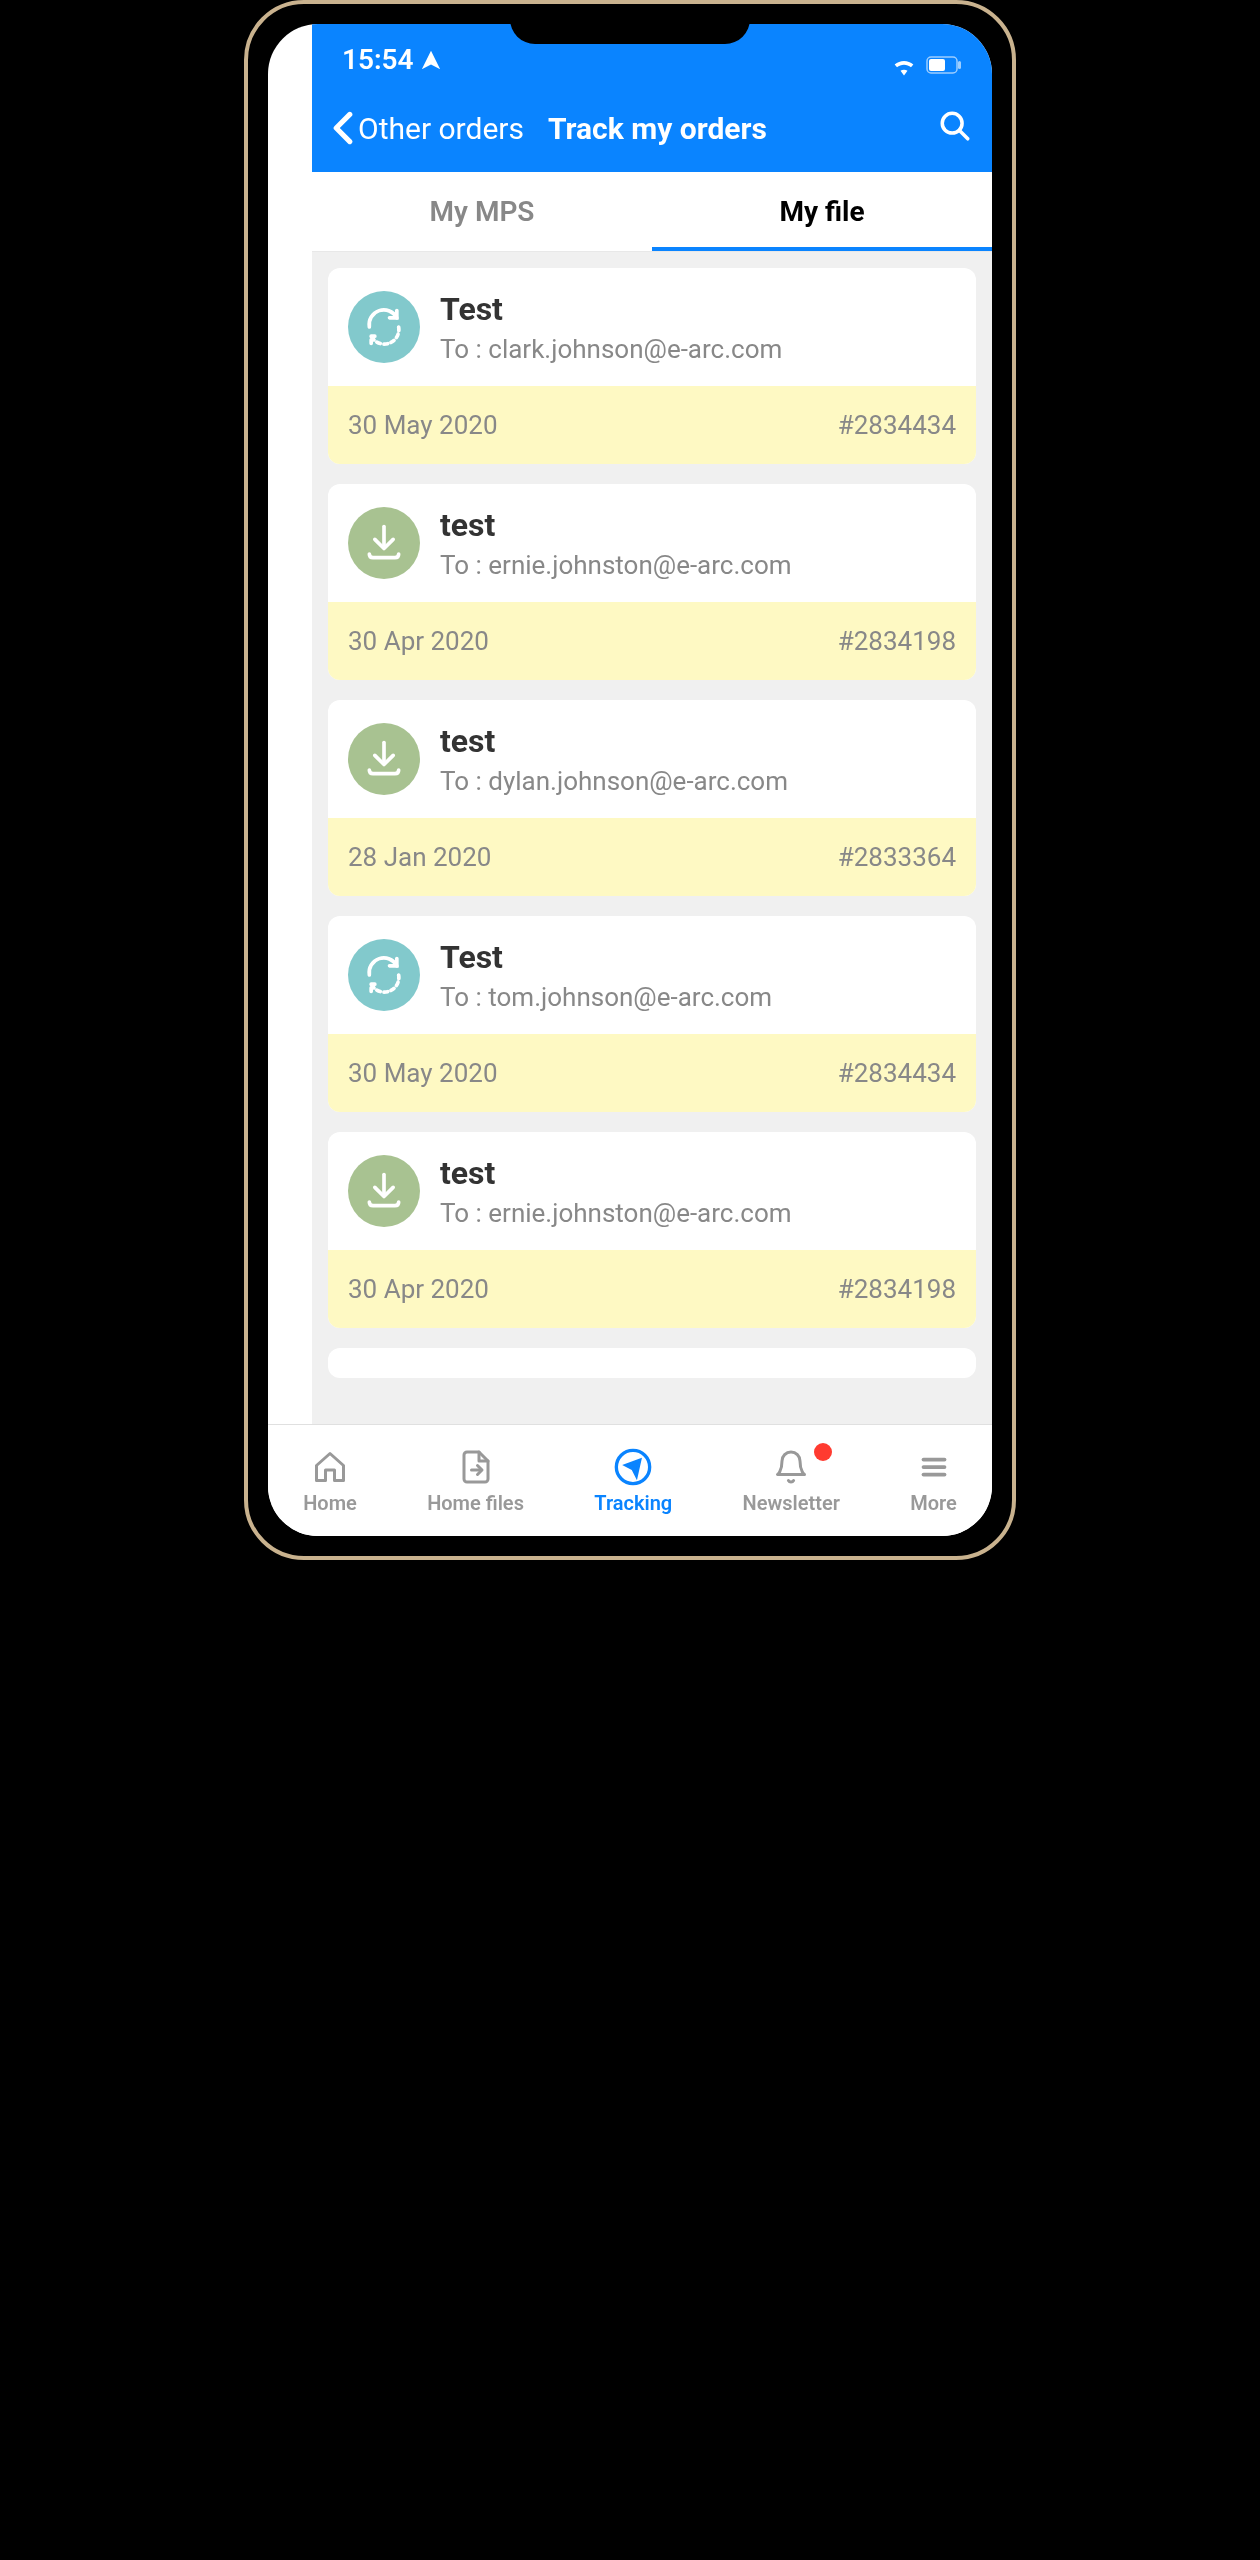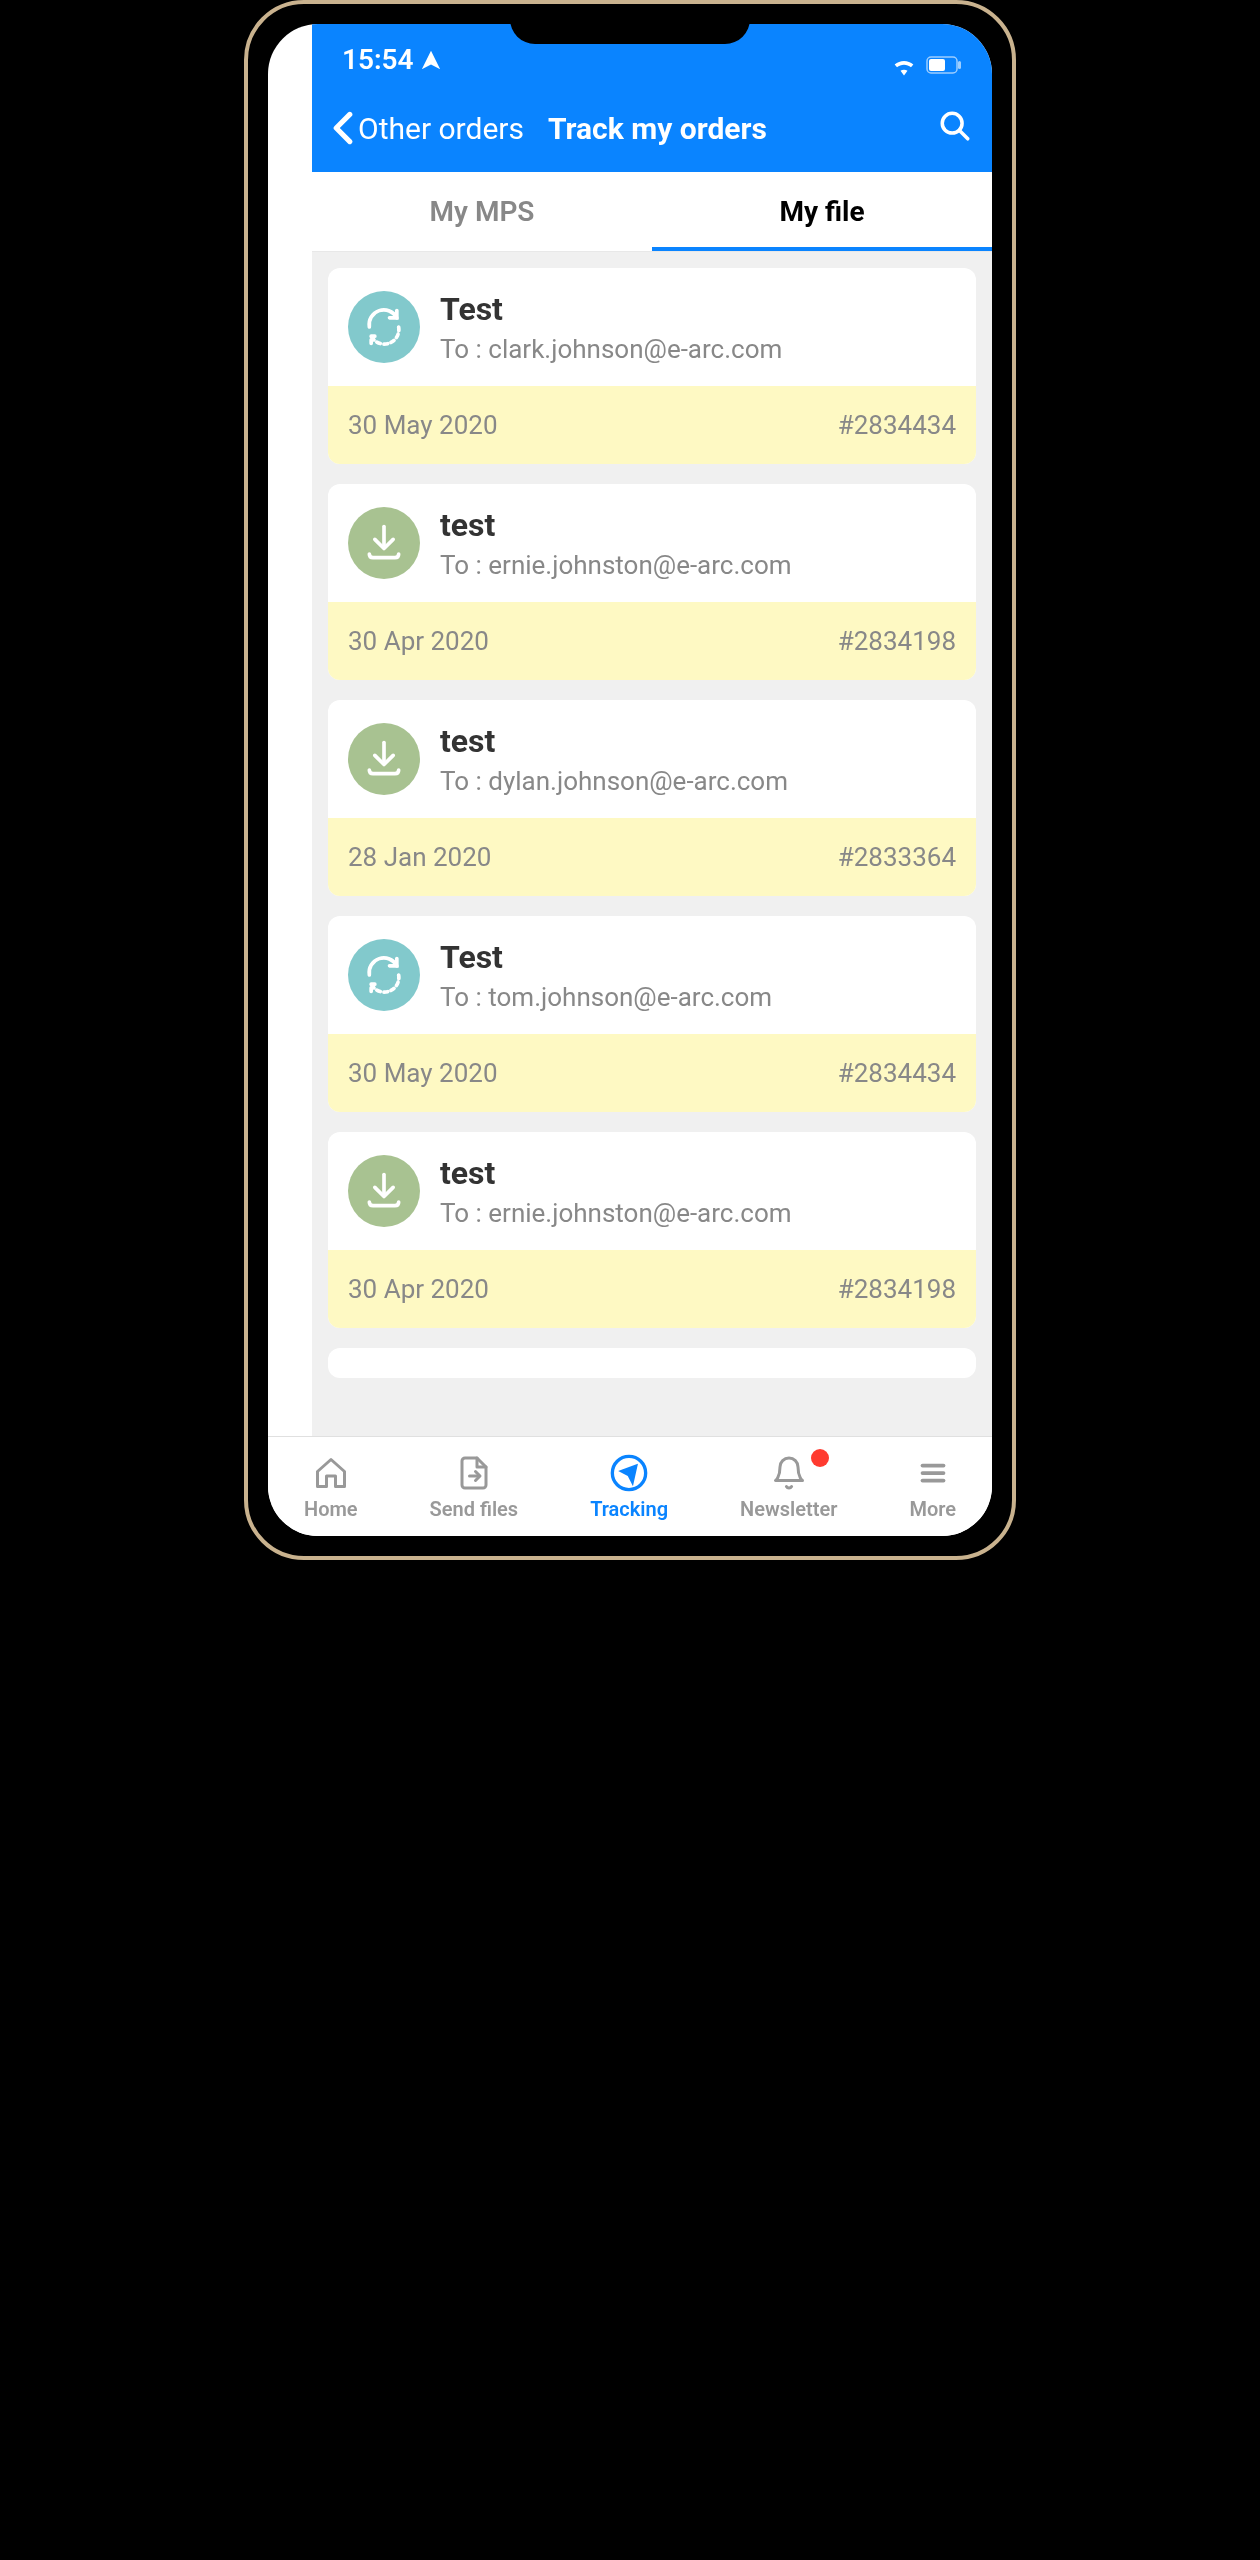--- a/index.html
+++ b/index.html
@@ -171,21 +171,21 @@
   }
   .card-id {
     font-size: 26px;
     color: #888;
   }
   .bottom-nav {
     position: absolute;
     bottom: 0;
     left: 0;
     right: 0;
-    height: 100px;
+    height: 112px;
     background: #fff;
     border-top: 1px solid #e0e0e0;
     display: flex;
     align-items: center;
     justify-content: space-around;
   }
   .nav-item {
     display: flex;
     flex-direction: column;
     align-items: center;
@@ -377,21 +377,21 @@
       </div>
       <div class="nav-item">
         <div class="nav-icon">
           <svg width="36" height="36" viewBox="0 0 24 24" fill="none" stroke="#999" stroke-width="2" stroke-linecap="round" stroke-linejoin="round">
               <path d="M14 2 H6 A2 2 0 0 0 4 4 V20 A2 2 0 0 0 6 22 H18 A2 2 0 0 0 20 20 V8 Z"></path>
               <polyline points="14,2 14,8 20,8"></polyline>
               <line x1="9" y1="14" x2="15" y2="14"></line>
               <polyline points="13,11 16,14 13,17"></polyline>
             </svg>
         </div>
-        <span>Send files</span>
+        <span>Home files</span>
       </div>
       <div class="nav-item active">
         <div class="nav-icon">
           <svg width="40" height="40" viewBox="0 0 24 24" fill="none" stroke="#0a84ff" stroke-width="2">
               <circle cx="12" cy="12" r="10"></circle>
               <path d="M16 8 L8 11 L12 13 L14 17 Z" fill="#0a84ff"></path>
             </svg>
         </div>
         <span>Tracking</span>
       </div>

